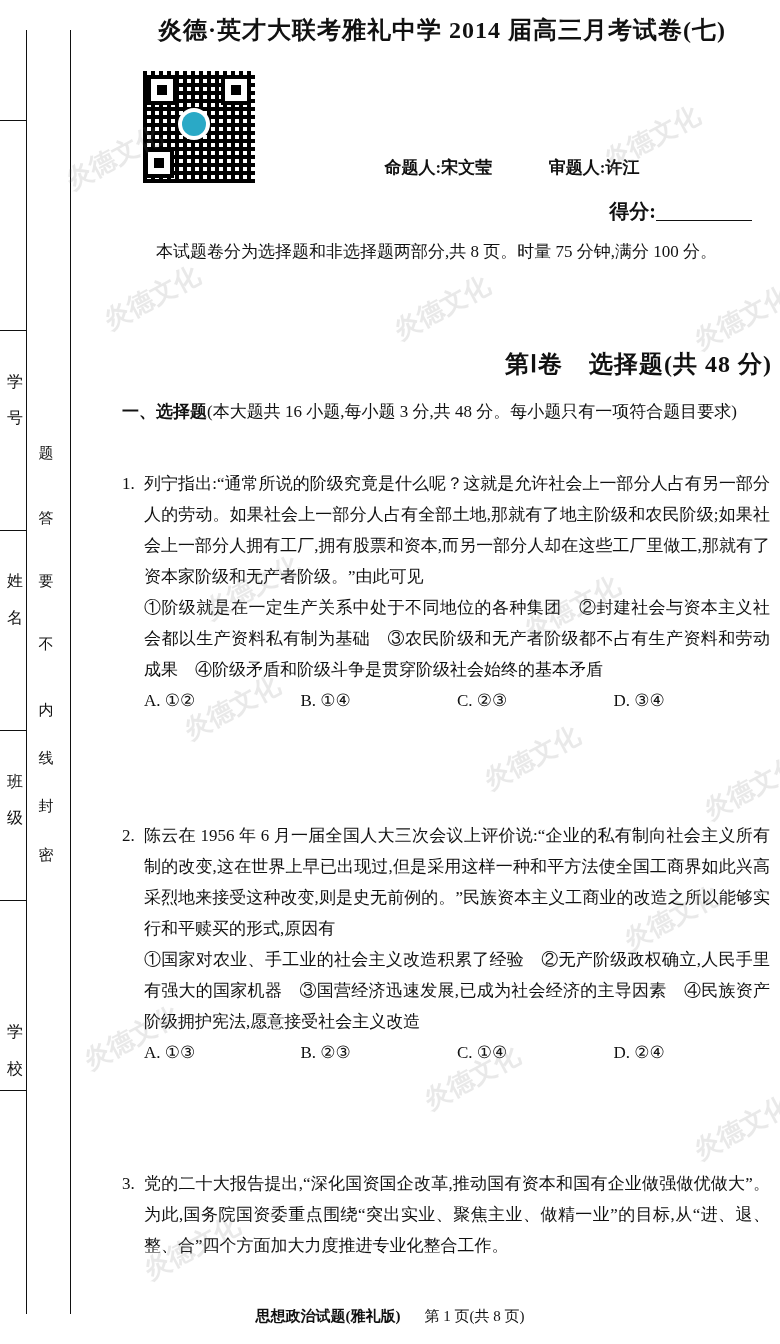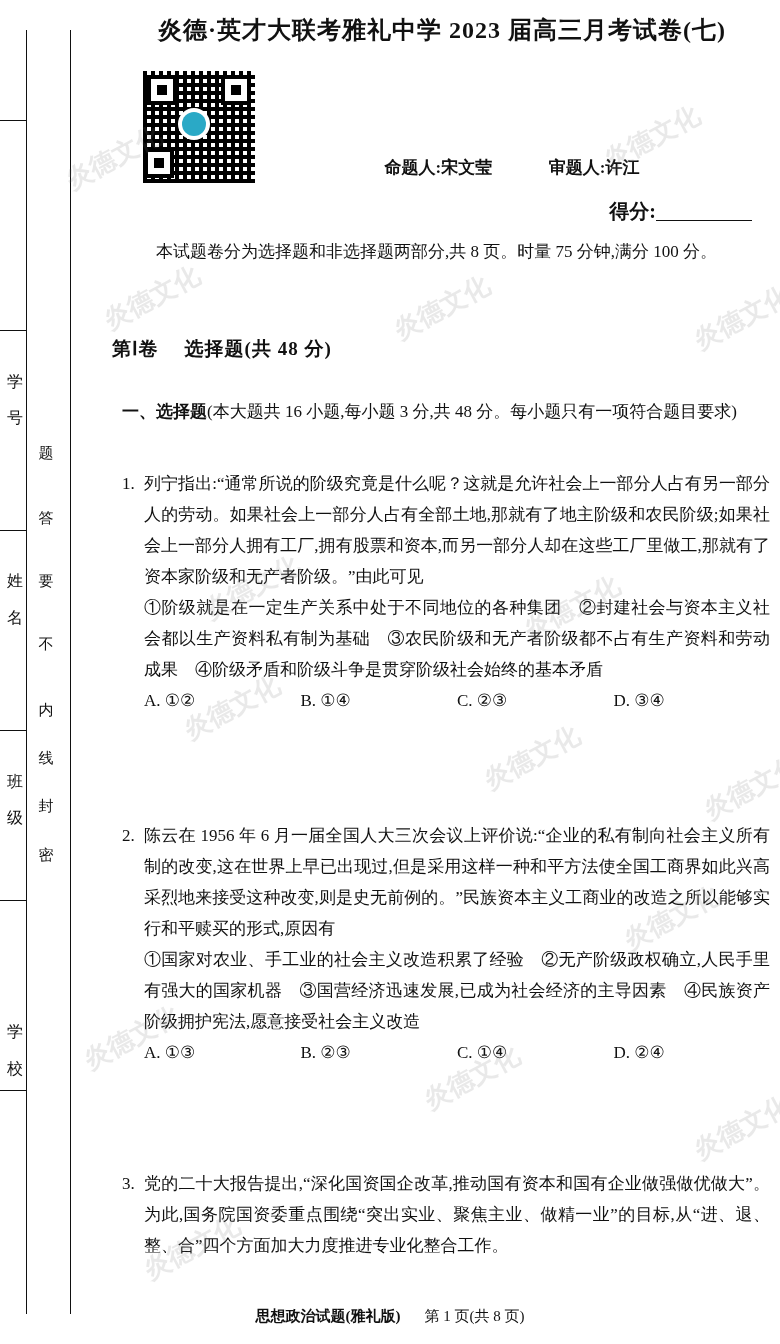--- a/index.html
+++ b/index.html
@@ -97,22 +97,22 @@
     display:inline-block;width:96px;border-bottom:1px solid #111;
     vertical-align:-3px;
   }
 
   .para{
     position:absolute;font-size:17px;line-height:31px;text-align:justify;
   }
   #intro{left:10px;top:236px;width:648px;text-indent:34px;}
 
   .sec-title{
-    position:absolute;left:0;top:336px;width:660px;text-align:left;
-    font-size:19px;font-weight:bold;letter-spacing:1px;
+    position:absolute;left:0;top:348px;width:660px;text-align:right;
+    font-size:24px;font-weight:bold;letter-spacing:1px;
   }
   .sec-title .sp{display:inline-block;width:26px;}
 
   #secintro{left:10px;top:396px;width:648px;}
   #secintro b{font-weight:bold;margin-top:16px;}
 
   .qblock{position:absolute;left:10px;width:648px;font-size:17px;line-height:31px;text-align:justify;}
   .qnum{float:left;width:22px;}
   .qbody{margin-left:22px;}
   .opts{display:flex;margin-left:22px;}
@@ -167,21 +167,21 @@
     <div class="vlabel" style="left:36px;top:562px;">要</div>
     <div class="vlabel" style="left:36px;top:626px;">不</div>
     <div class="vlabel" style="left:36px;top:690px;">内</div>
     <div class="vlabel" style="left:36px;top:738px;">线</div>
     <div class="vlabel" style="left:36px;top:786px;">封</div>
     <div class="vlabel" style="left:36px;top:834px;">密</div>
   </div>
 
   <div class="content">
 
-    <div class="title">炎德·英才大联考雅礼中学 2023 届高三月考试卷(七)</div>
+    <div class="title">炎德·英才大联考雅礼中学 2014 届高三月考试卷(七)</div>
 
     <div class="qr"></div>
     <div class="qr-b"></div>
     <div class="qr-logo"></div>
 
 
     <div class="authors">
       <span>命题人:宋文莹</span>
       <span class="gap"></span>
       <span>审题人:许江</span>

